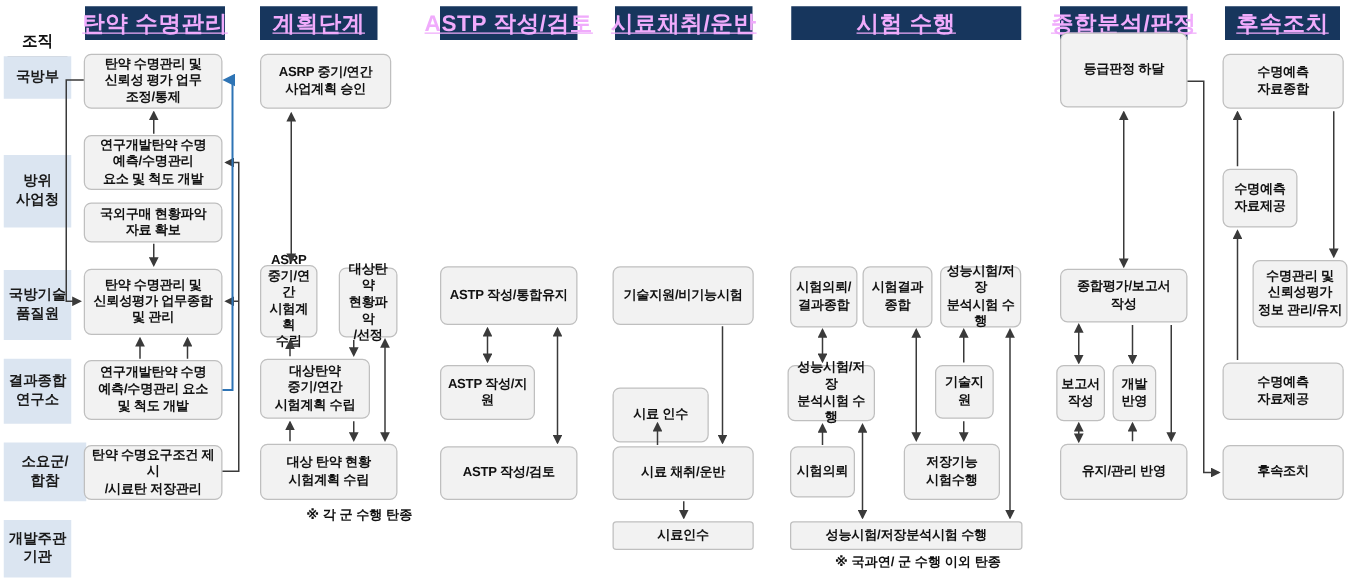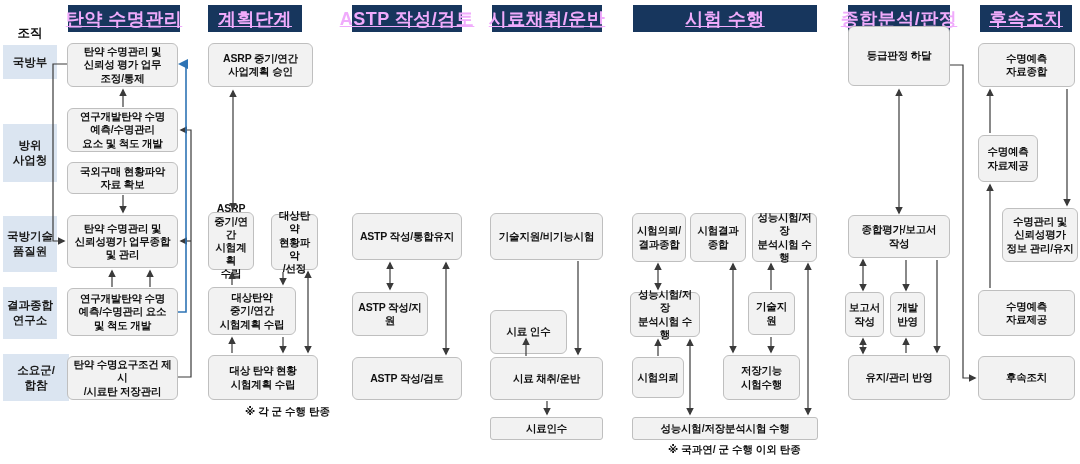--- a/index.html
+++ b/index.html
@@ -43,20 +43,22 @@
 
   <div class="row-label" style="left:3px;top:45px;width:54px;height:34px">국방부</div>
   <div class="row-label" style="left:3px;top:124px;width:54px;height:58px">방위
 사업청</div>
   <div class="row-label" style="left:3px;top:216px;width:54px;height:56px">국방기술
 품질원</div>
   <div class="row-label" style="left:3px;top:287px;width:54px;height:52px">결과종합
 연구소</div>
   <div class="row-label" style="left:3px;top:354px;width:66px;height:47px">소요군/
 합참</div>
+  <div class="row-label" style="left:3px;top:416px;width:54px;height:46px">개발주관
+기관</div>
 
   <div class="col-header" style="left:68px;top:5px;width:112px;height:27px">탄약 수명관리</div>
   <div class="col-header" style="left:208px;top:5px;width:94px;height:27px">계획단계</div>
   <div class="col-header" style="left:352px;top:5px;width:110px;height:27px">ASTP 작성/검토</div>
   <div class="col-header" style="left:492px;top:5px;width:110px;height:27px">시료채취/운반</div>
   <div class="col-header" style="left:633px;top:5px;width:184px;height:27px">시험 수행</div>
   <div class="col-header" style="left:848px;top:5px;width:102px;height:27px">종합분석/판정</div>
   <div class="col-header" style="left:980px;top:5px;width:92px;height:27px">후속조치</div>
 
   <div class="bx" style="left:67px;top:43px;width:111px;height:44px">탄약 수명관리 및

